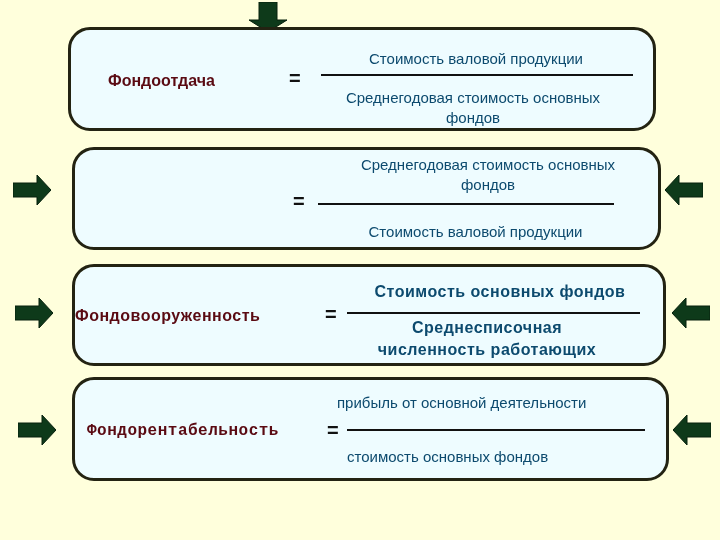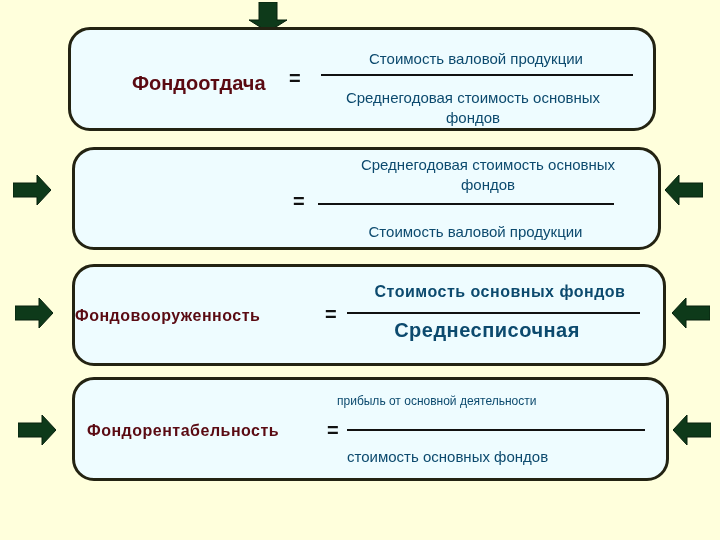--- a/index.html
+++ b/index.html
@@ -28,21 +28,21 @@
   .arrow { position:absolute; }
 </style>
 </head>
 <body>
 
 <svg class="arrow" style="left:247px;top:2px;" width="42" height="30" viewBox="0 0 42 30">
   <path d="M12 0 H30 V18 H40 L21 30 L2 18 H12 Z" fill="#0e3a1a" stroke="#07200d" stroke-width="1"></path>
 </svg>
 
 <div class="box" style="left:68px;top:27px;width:588px;height:104px;">
-  <span class="txt dark" style="left:37px;top:42px;font-size:20px;margin-left:24px;">Фондоотдача</span>
+  <span class="txt dark" style="left:37px;top:42px;font-size:16px;">Фондоотдача</span>
   <span class="eq" style="left:218px;top:37px;">=</span>
   <span class="txt center" style="left:250px;top:20px;width:310px;font-size:15px;font-weight:normal;">Стоимость валовой продукции</span>
   <div class="line" style="left:250px;top:44px;width:312px;"></div>
   <span class="txt center" style="left:232px;top:59px;width:340px;font-size:15px;font-weight:normal;">Среднегодовая стоимость основных</span>
   <span class="txt center" style="left:232px;top:79px;width:340px;font-size:15px;font-weight:normal;">фондов</span>
 </div>
 
 <svg class="arrow" style="left:13px;top:175px;" width="38" height="30" viewBox="0 0 38 30">
   <path d="M0 8 H24 V0 L38 15 L24 30 V22 H0 Z" fill="#0e3a1a" stroke="#07200d" stroke-width="1"></path>
 </svg>
@@ -61,34 +61,35 @@
 
 <svg class="arrow" style="left:15px;top:298px;" width="38" height="30" viewBox="0 0 38 30">
   <path d="M0 8 H24 V0 L38 15 L24 30 V22 H0 Z" fill="#0e3a1a" stroke="#07200d" stroke-width="1"></path>
 </svg>
 
 <div class="box" style="left:72px;top:264px;width:594px;height:102px;">
   <span class="txt dark" style="left:0;top:40px;font-size:16px;letter-spacing:0.5px;">Фондовооруженность</span>
   <span class="eq" style="left:250px;top:36px;">=</span>
   <span class="txt center" style="left:270px;top:16px;width:310px;font-size:16px;letter-spacing:0.5px;">Стоимость основных фондов</span>
   <div class="line" style="left:272px;top:45px;width:293px;"></div>
-  <span class="txt center" style="left:262px;top:52px;width:300px;font-size:20px;letter-spacing:0.5px;">Среднесписочная</span>
+  <span class="txt center" style="left:262px;top:52px;width:300px;font-size:16px;letter-spacing:0.5px;">Среднесписочная</span>
+  <span class="txt center" style="left:262px;top:74px;width:300px;font-size:16px;letter-spacing:0.5px;">численность работающих</span>
 </div>
 
 <svg class="arrow" style="left:672px;top:298px;" width="38" height="30" viewBox="0 0 38 30">
   <path d="M38 8 H14 V0 L0 15 L14 30 V22 H38 Z" fill="#0e3a1a" stroke="#07200d" stroke-width="1"></path>
 </svg>
 
 <svg class="arrow" style="left:18px;top:415px;" width="38" height="30" viewBox="0 0 38 30">
   <path d="M0 8 H24 V0 L38 15 L24 30 V22 H0 Z" fill="#0e3a1a" stroke="#07200d" stroke-width="1"></path>
 </svg>
 
 <div class="box" style="left:72px;top:377px;width:597px;height:104px;">
-  <span class="txt dark" style="left:12px;top:42px;font-size:16px;letter-spacing:0.5px;">Фондорентабельность</span>
+  <span class="txt dark" style="left:12px;top:42px;font-size:16px;letter-spacing:0.5px;font-family:Liberation Mono, monospace;">Фондорентабельность</span>
   <span class="eq" style="left:252px;top:39px;">=</span>
-  <span class="txt" style="left:262px;top:14px;font-size:12px;font-weight:normal;">прибыль от основной деятельности</span>
+  <span class="txt" style="left:262px;top:14px;font-size:15px;font-weight:normal;">прибыль от основной деятельности</span>
   <div class="line" style="left:272px;top:49px;width:298px;"></div>
   <span class="txt" style="left:272px;top:68px;font-size:15px;font-weight:normal;">стоимость основных фондов</span>
 </div>
 
 <svg class="arrow" style="left:673px;top:415px;" width="38" height="30" viewBox="0 0 38 30">
   <path d="M38 8 H14 V0 L0 15 L14 30 V22 H38 Z" fill="#0e3a1a" stroke="#07200d" stroke-width="1"></path>
 </svg>
 
 </body></html>

